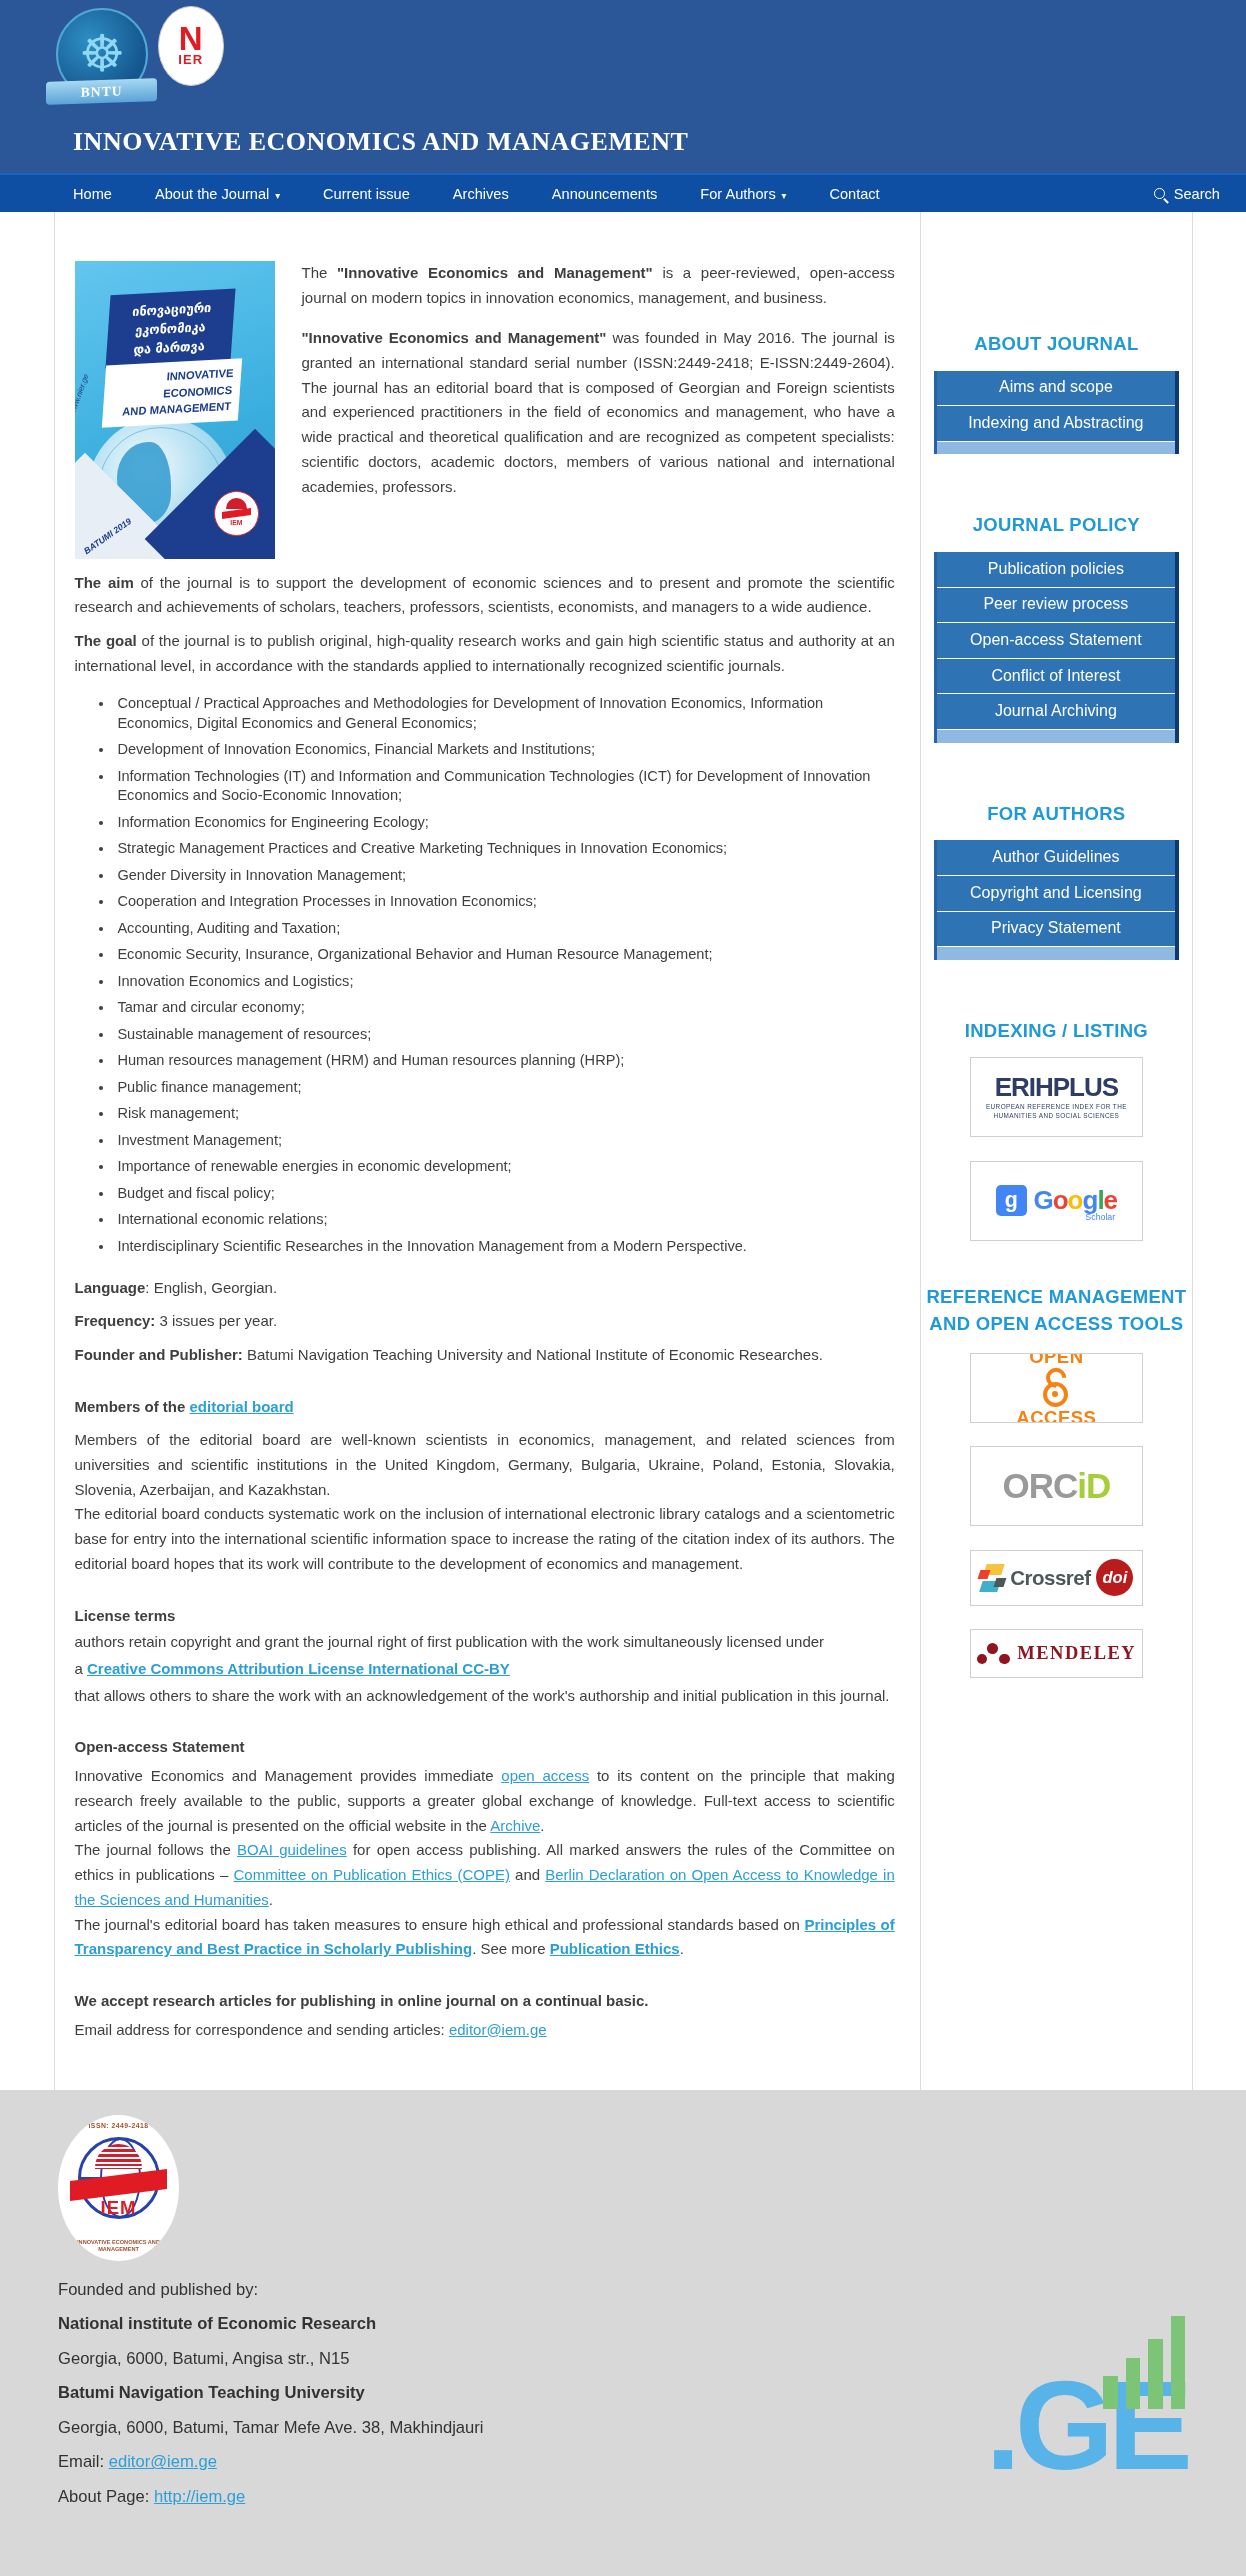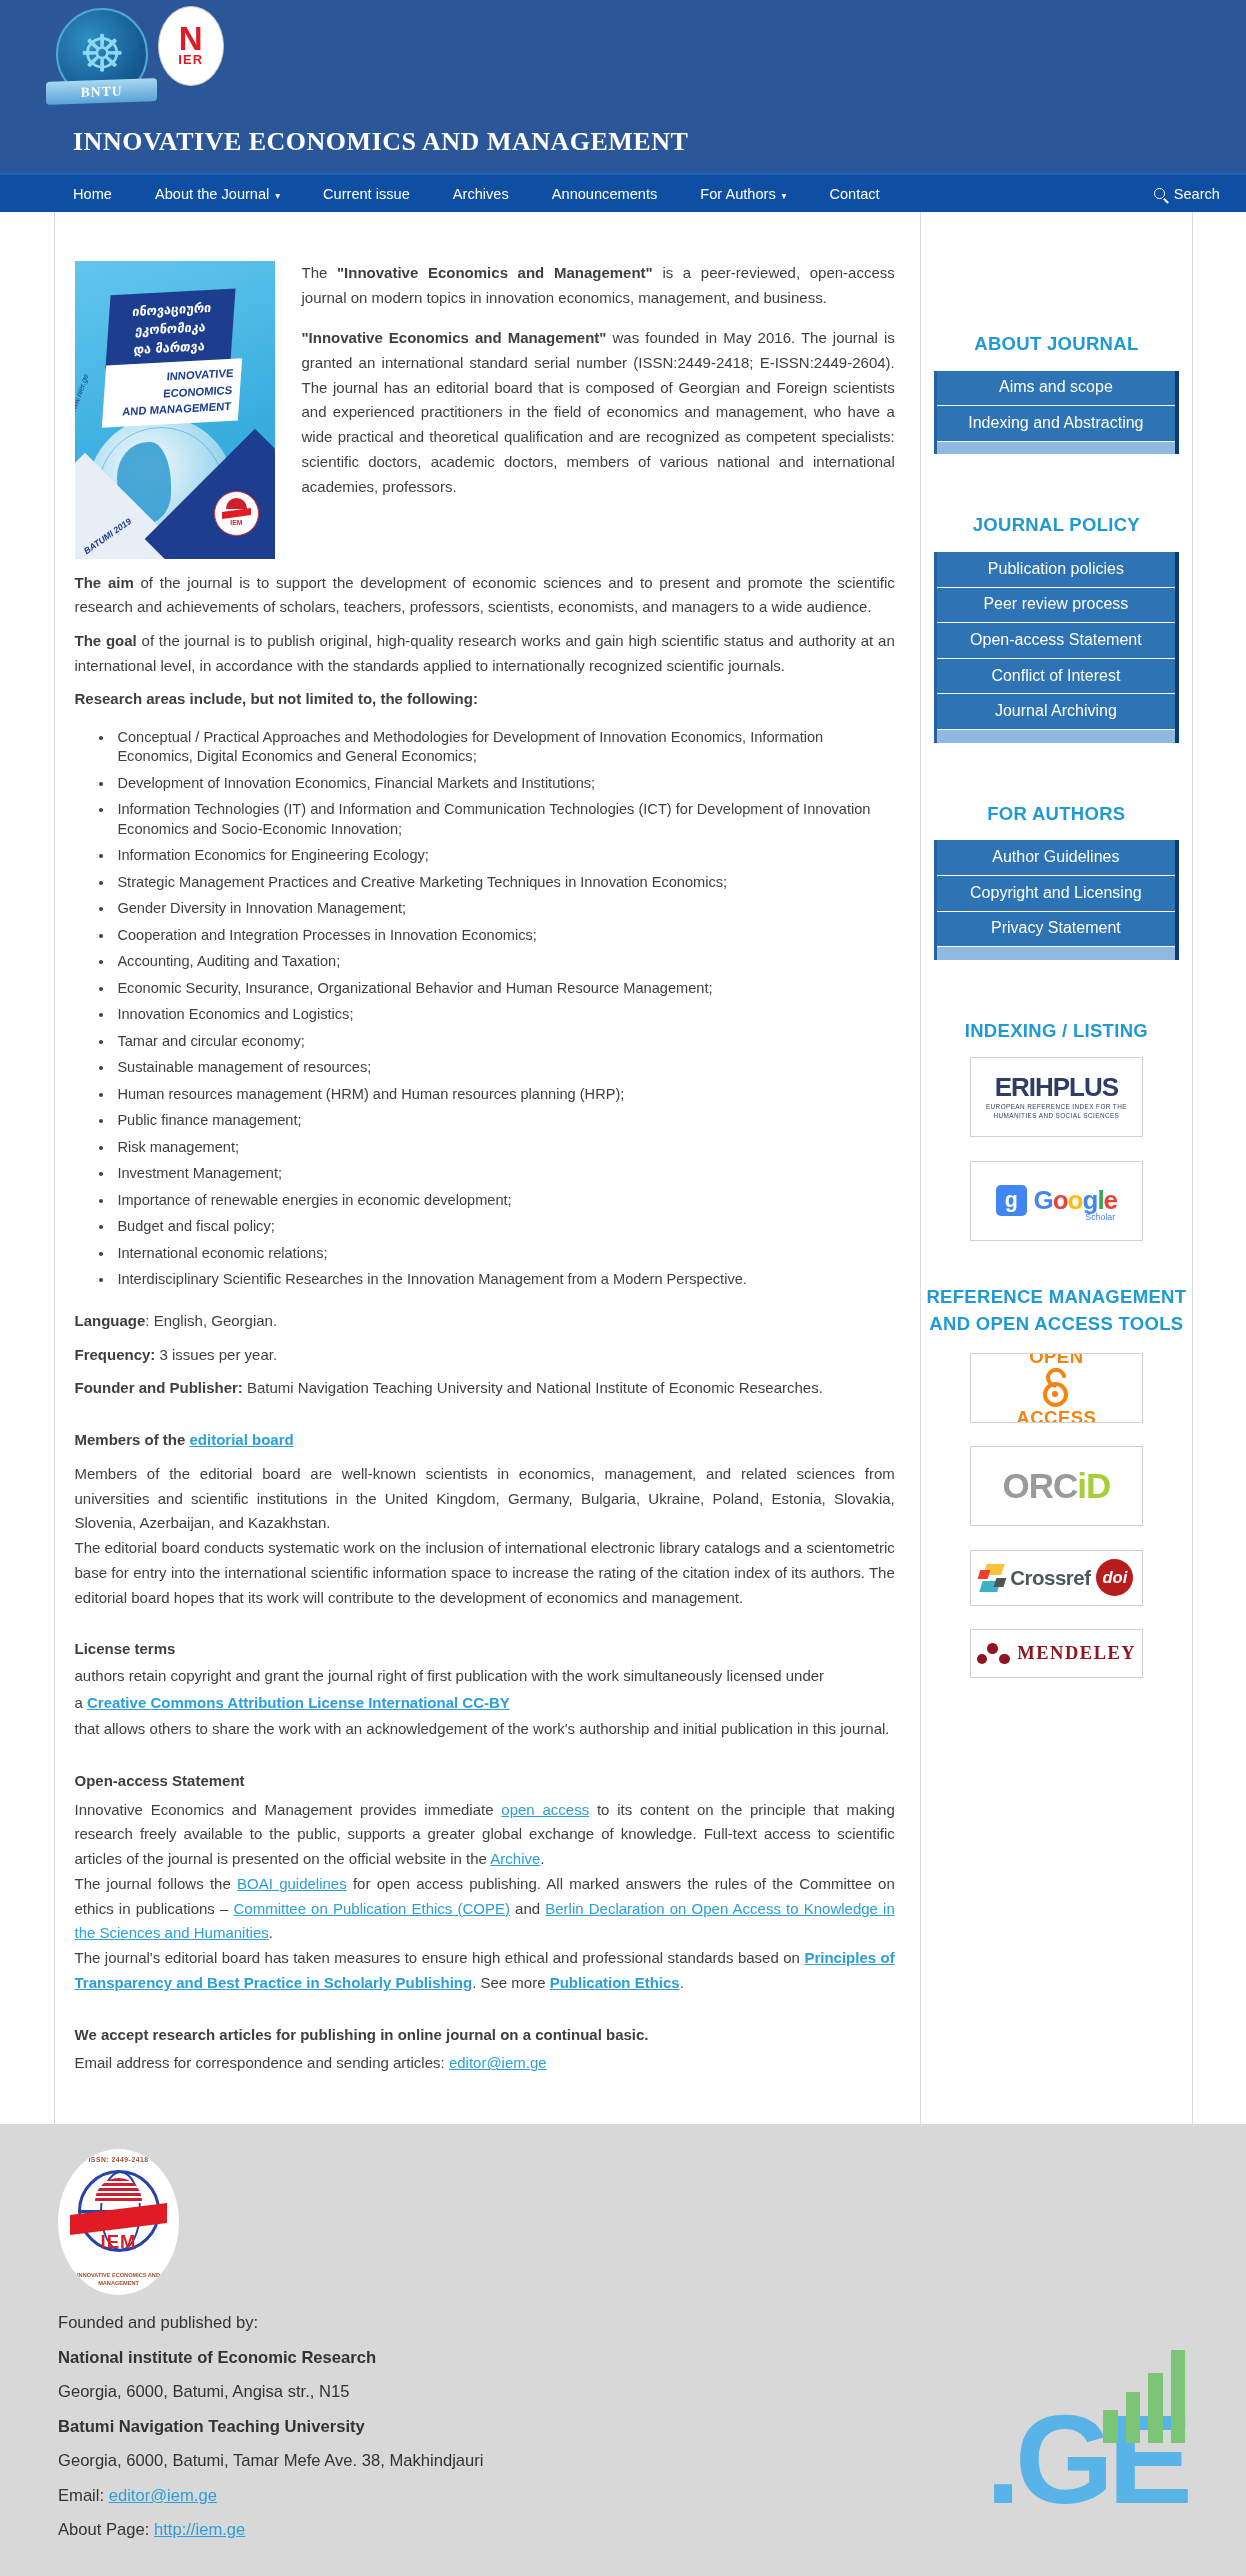--- a/index.html
+++ b/index.html
@@ -214,21 +214,20 @@
         <span class="iem-t">IEM</span>
       </div>
     </div>
 
     <p><span>The </span><span class="b">"Innovative Economics and Management"</span><span> is a peer-reviewed, open-access journal on modern topics in innovation economics, management, and business.</span></p>
     <p class="sm-gap"><span class="b">"Innovative Economics and Management"</span><span> was founded in May 2016. The journal is granted an international standard serial number (ISSN:2449-2418; E-ISSN:2449-2604). The journal has an editorial board that is composed of Georgian and Foreign scientists and experienced practitioners in the field of economics and management, who have a wide practical and theoretical qualification and are recognized as competent specialists: scientific doctors, academic doctors, members of various national and international academies, professors.</span></p>
 
     <p class="sm-gap" style="clear:left"><span class="b">The aim</span><span> of the journal is to support the development of economic sciences and to present and promote the scientific research and achievements of scholars, teachers, professors, scientists, economists, and managers to a wide audience.</span></p>
     <p><span class="b">The goal</span><span> of the journal is to publish original, high-quality research works and gain high scientific status and authority at an international level, in accordance with the standards applied to internationally recognized scientific journals.</span></p>
 
-    <p class="b" style="margin-bottom:3.9px">Research areas include, but not limited to, the following:</p>
     <ul class="research-list">
         <li>Conceptual / Practical Approaches and Methodologies for Development of Innovation Economics, Information Economics, Digital Economics and General Economics;</li>
         <li>Development of Innovation Economics, Financial Markets and Institutions;</li>
         <li>Information Technologies (IT) and Information and Communication Technologies (ICT) for Development of Innovation Economics and Socio-Economic Innovation;</li>
         <li>Information Economics for Engineering Ecology;</li>
         <li>Strategic Management Practices and Creative Marketing Techniques in Innovation Economics;</li>
         <li>Gender Diversity in Innovation Management;</li>
         <li>Cooperation and Integration Processes in Innovation Economics;</li>
         <li>Accounting, Auditing and Taxation;</li>
         <li>Economic Security, Insurance, Organizational Behavior and Human Resource Management;</li>

